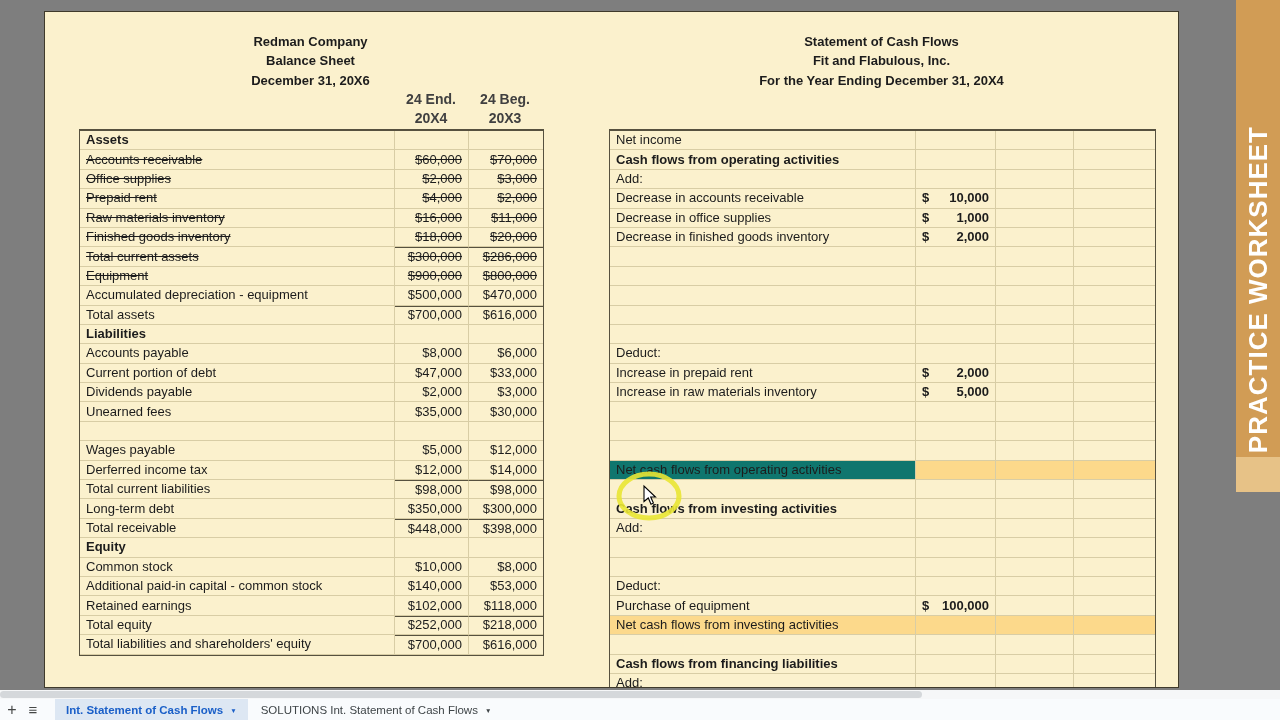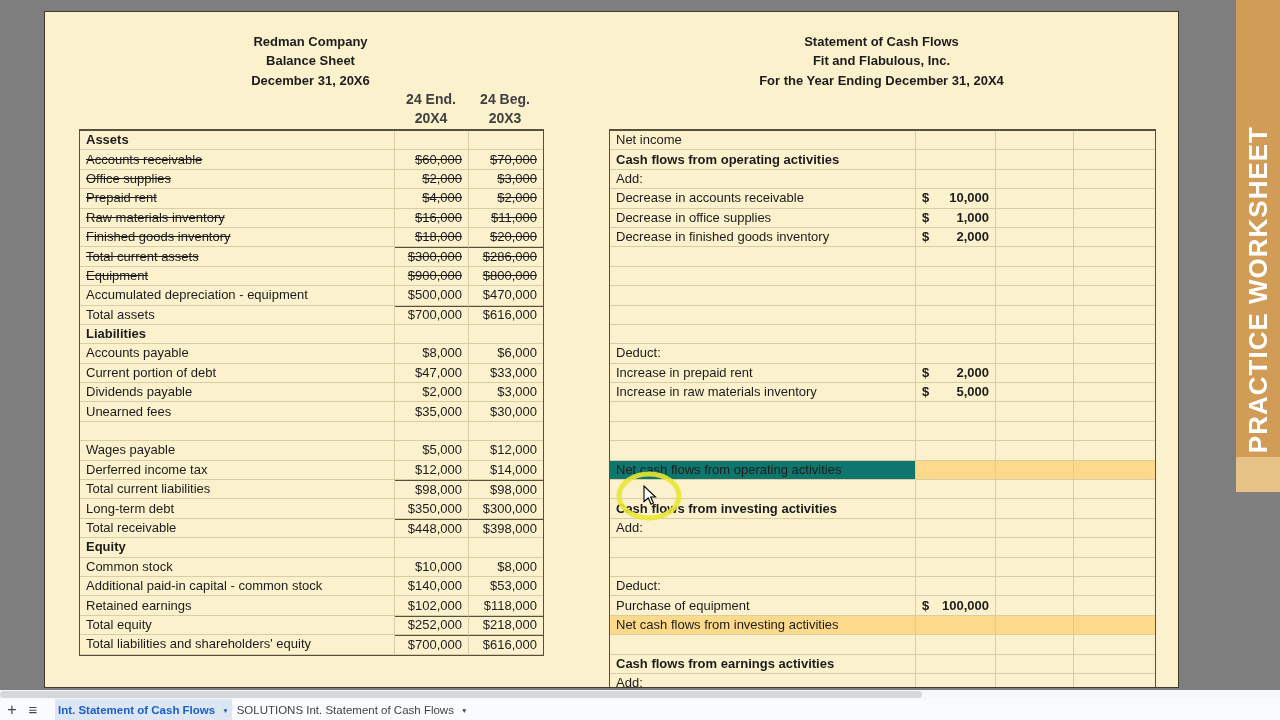--- a/index.html
+++ b/index.html
@@ -81,21 +81,21 @@
     position:absolute; left:0; top:699px; width:1280px; height:21px;
     background:#f9fbfd; display:flex; align-items:stretch;
   }
   .bar-btn {
     width:22px; display:flex; align-items:center; justify-content:center;
     color:#454746; cursor:default;
   }
   .plus-glyph { font-size:16px; line-height:16px; margin-left:2px; }
   .menu-glyph { font-size:15px; line-height:15px; }
   .tab {
-    display:flex; align-items:center; gap:7px; padding:0 3px;
+    display:flex; align-items:center; gap:7px; padding:0 11px;
     font-size:11.5px; white-space:nowrap;
   }
   .tab.active {
     margin-left:11px; background:#dde7f3; color:#1a5fc8; font-weight:bold;
   }
   .tab.inactive { margin-left:2px; color:#3f4548; }
   .caret { font-size:6.5px; transform:translateY(1px); }
 
   
   .cursor-layer { position:absolute; left:612px; top:468px; }
@@ -455,21 +455,21 @@
             <td style="background-color: rgb(252, 217, 139);"></td>
             <td style="background-color: rgb(252, 217, 139);"></td>
           </tr>
           <tr>
             <td></td>
             <td class="money"></td>
             <td></td>
             <td></td>
           </tr>
           <tr>
-            <td class="bold">Cash flows from earnings activities</td>
+            <td class="bold">Cash flows from financing liabilities</td>
             <td class="money"></td>
             <td></td>
             <td></td>
           </tr>
           <tr>
             <td>Add:</td>
             <td class="money"></td>
             <td></td>
             <td></td>
           </tr>

